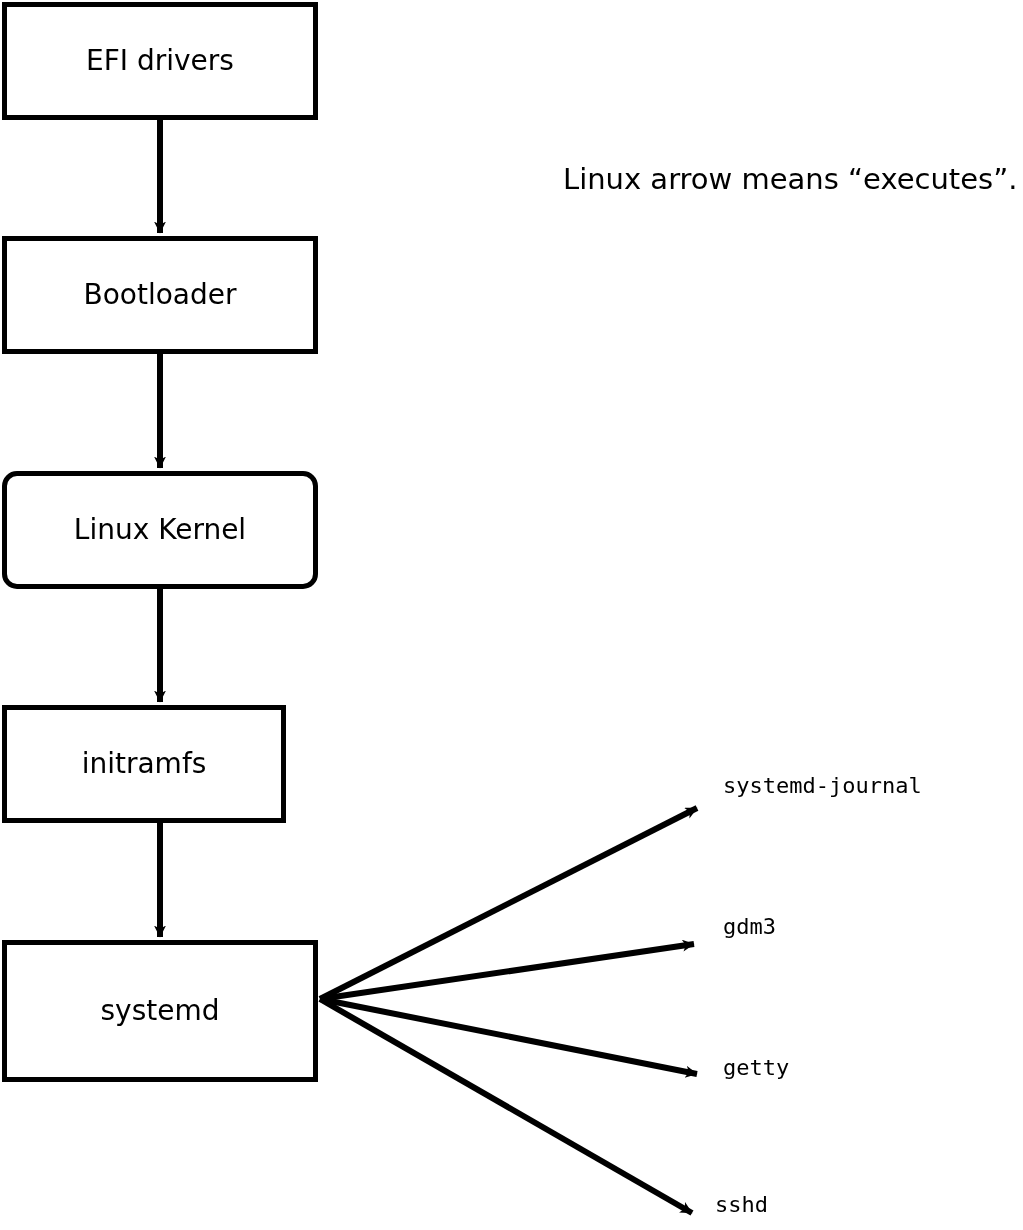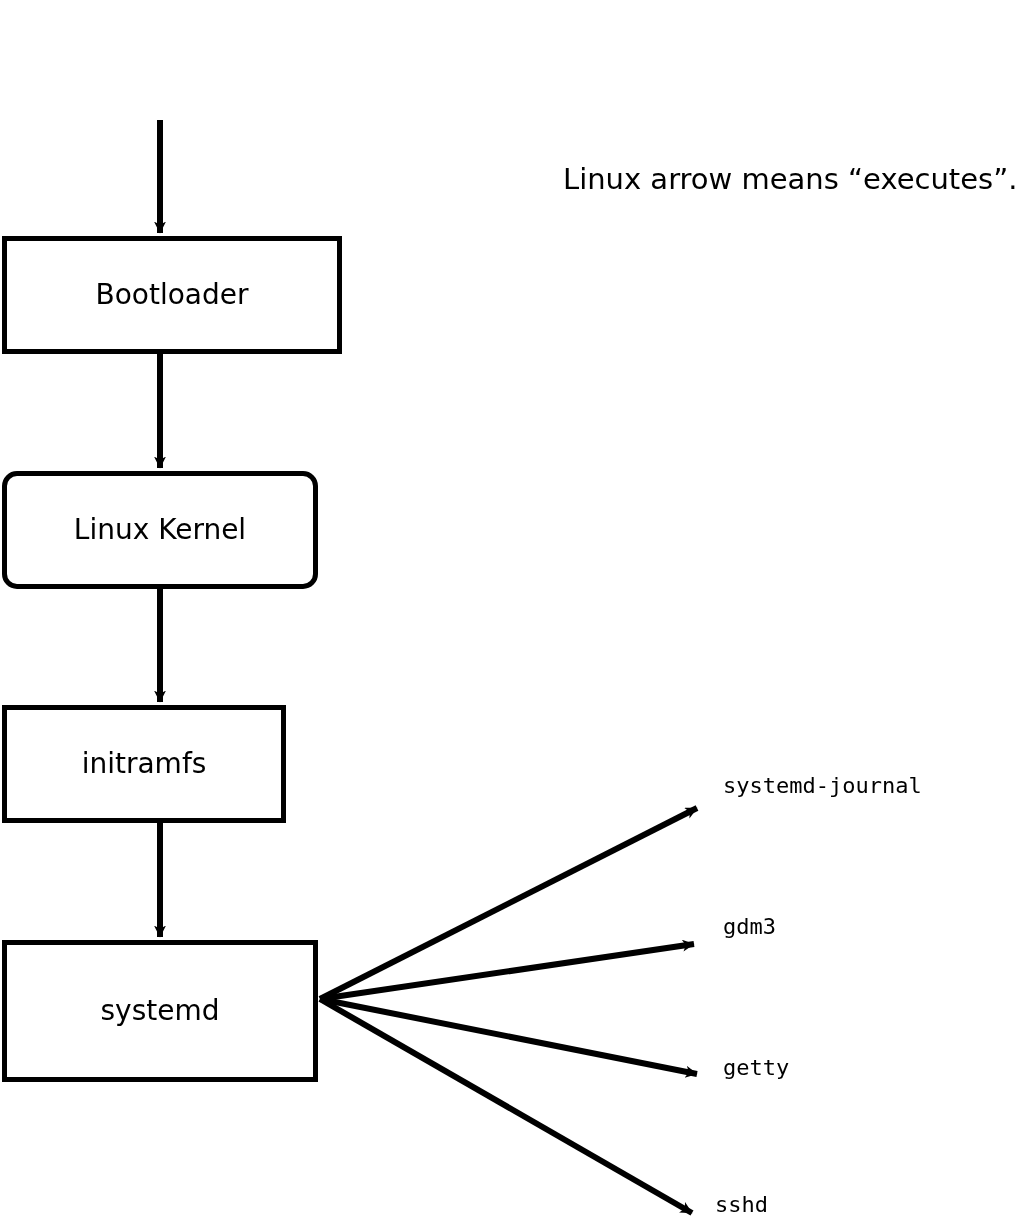--- a/index.html
+++ b/index.html
@@ -80,22 +80,25 @@
     </g>
 
     <g>
       <line x1="320" y1="999" x2="697" y2="808" stroke="#000000" stroke-width="6" marker-end="url(#barb)"></line>
       <line x1="320" y1="999" x2="694" y2="944" stroke="#000000" stroke-width="6" marker-end="url(#barb)"></line>
       <line x1="320" y1="999" x2="697" y2="1074" stroke="#000000" stroke-width="6" marker-end="url(#barb)"></line>
       <line x1="320" y1="999" x2="692" y2="1213" stroke="#000000" stroke-width="6" marker-end="url(#barb)"></line>
     </g>
   </svg>
 
+  <div class="node-box" style="left:2px; top:2px; width:316px; height:118px;">
+    <span class="node-label">EFI drivers</span>
+  </div>
 
-  <div class="node-box" style="left:2px; top:236px; width:340px; height:118px;">
+  <div class="node-box" style="left:2px; top:236px; width:316px; height:118px;">
     <span class="node-label">Bootloader</span>
   </div>
 
   <div class="node-box" style="left:2px; top:471px; width:316px; height:118px;border-radius:15px;">
     <span class="node-label">Linux Kernel</span>
   </div>
 
   <div class="node-box" style="left:2px; top:705px; width:284px; height:118px;">
     <span class="node-label">initramfs</span>
   </div>

